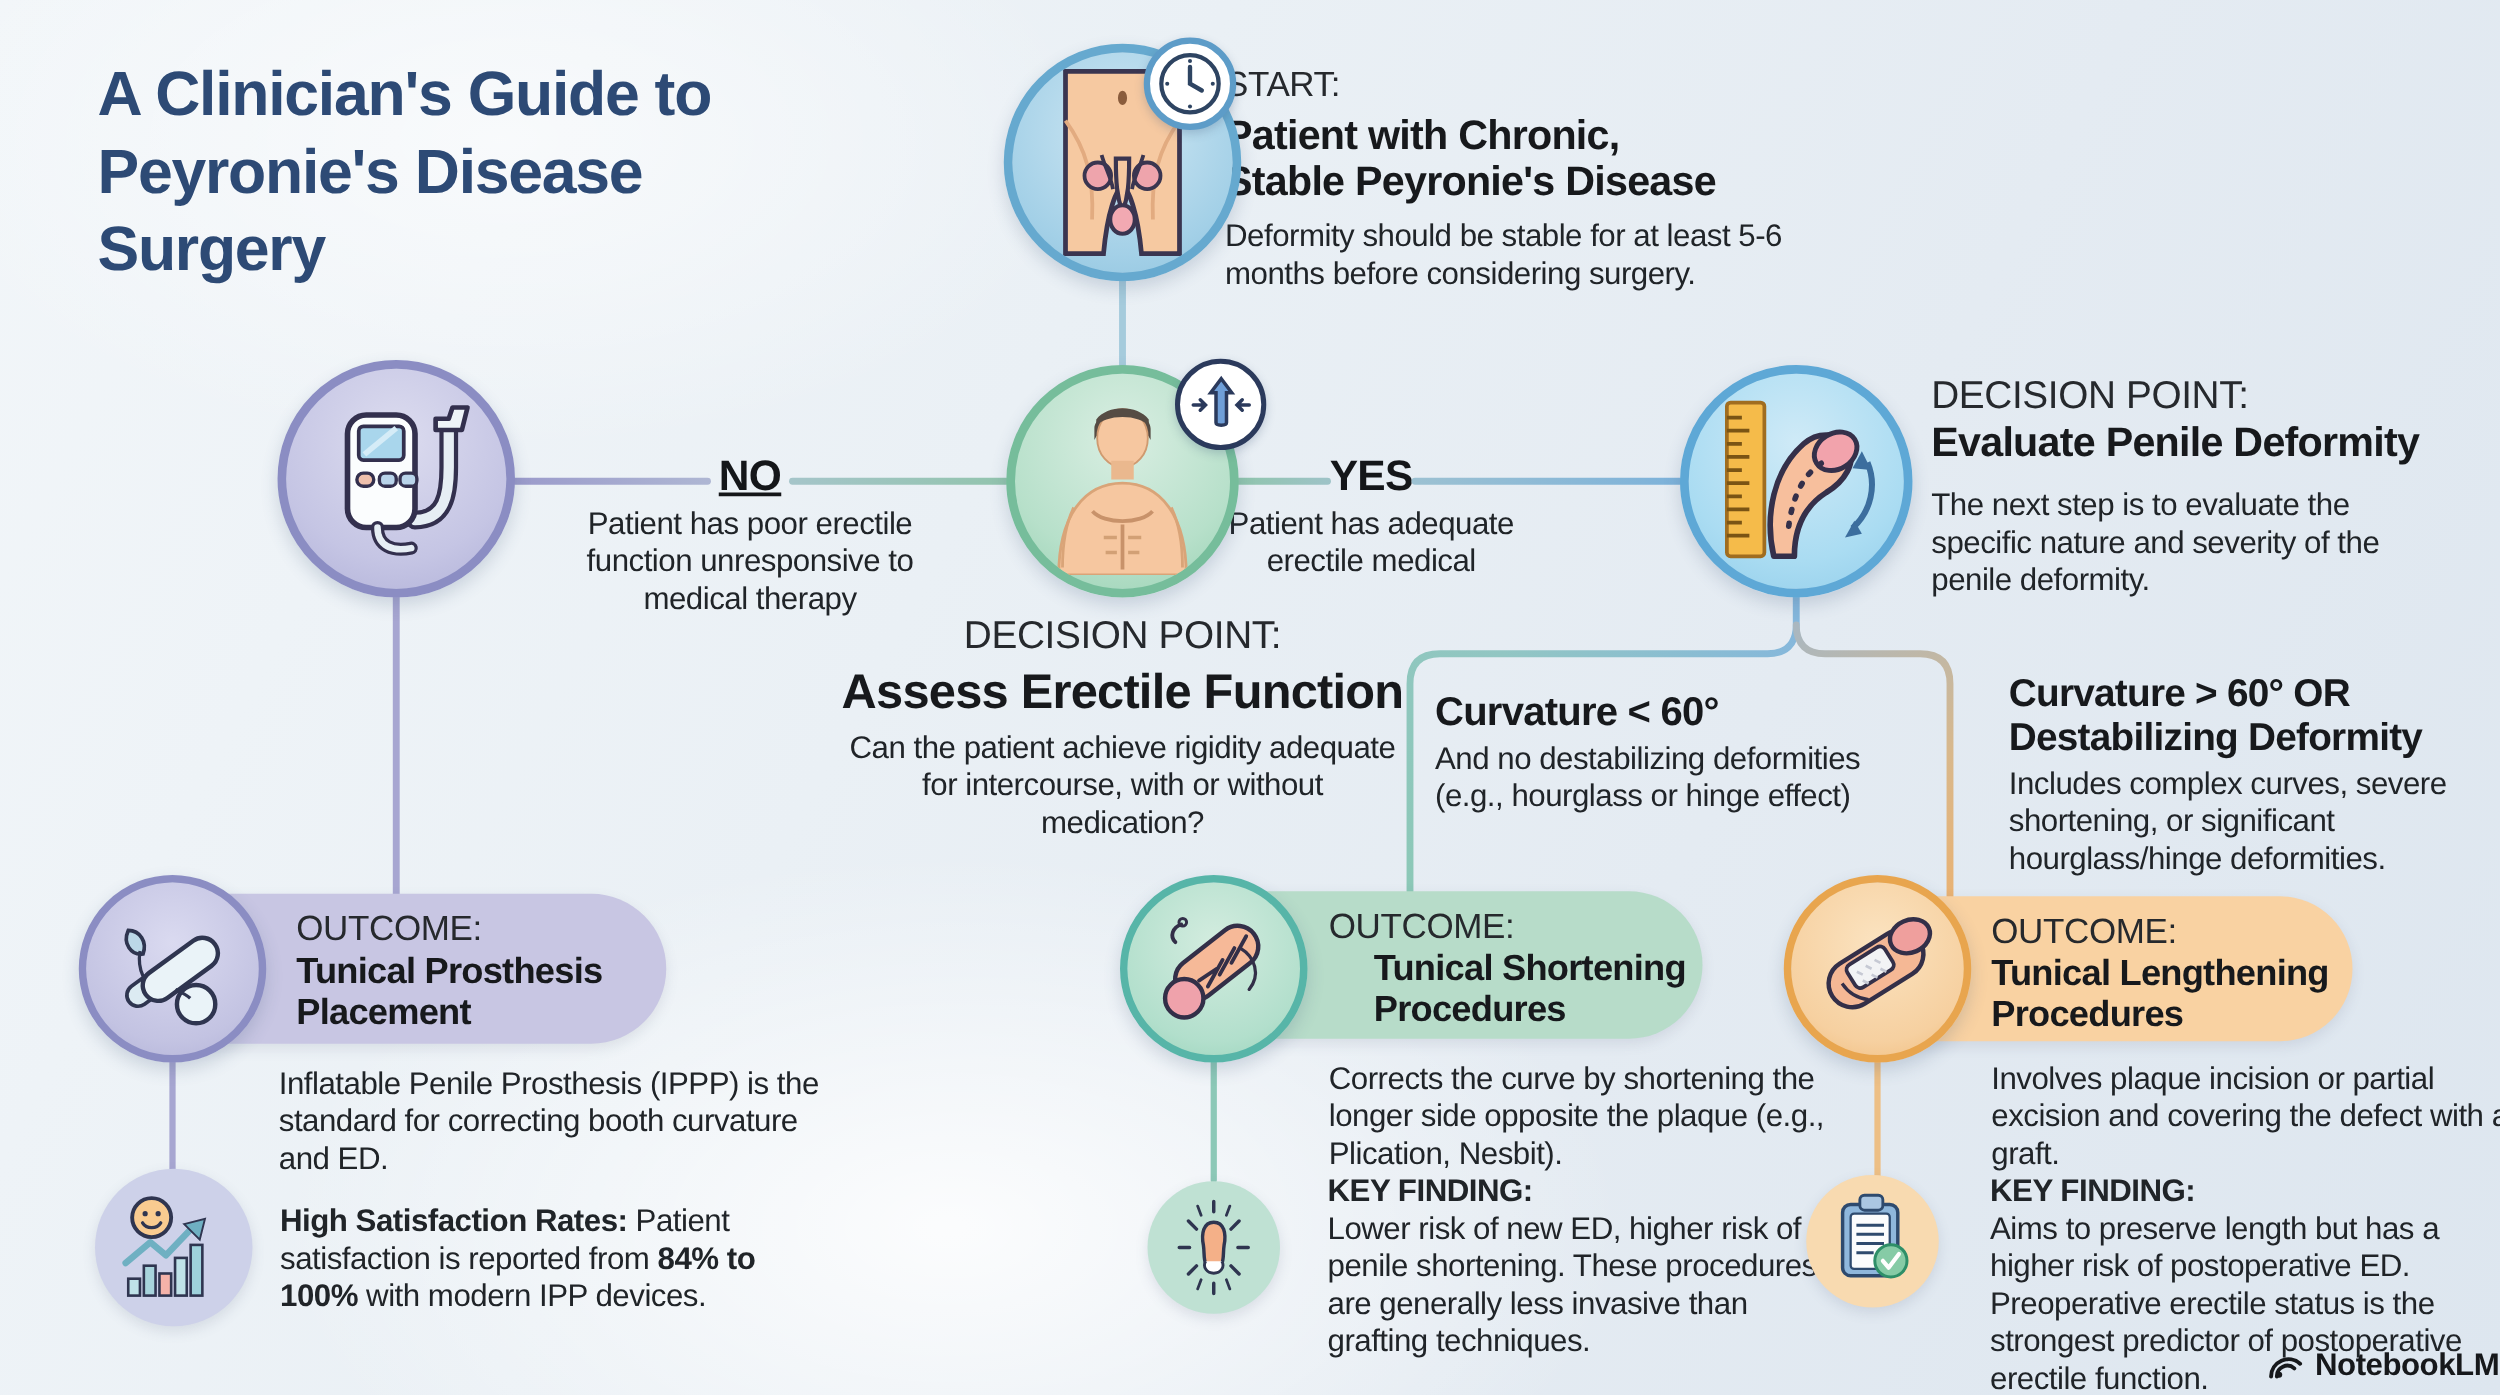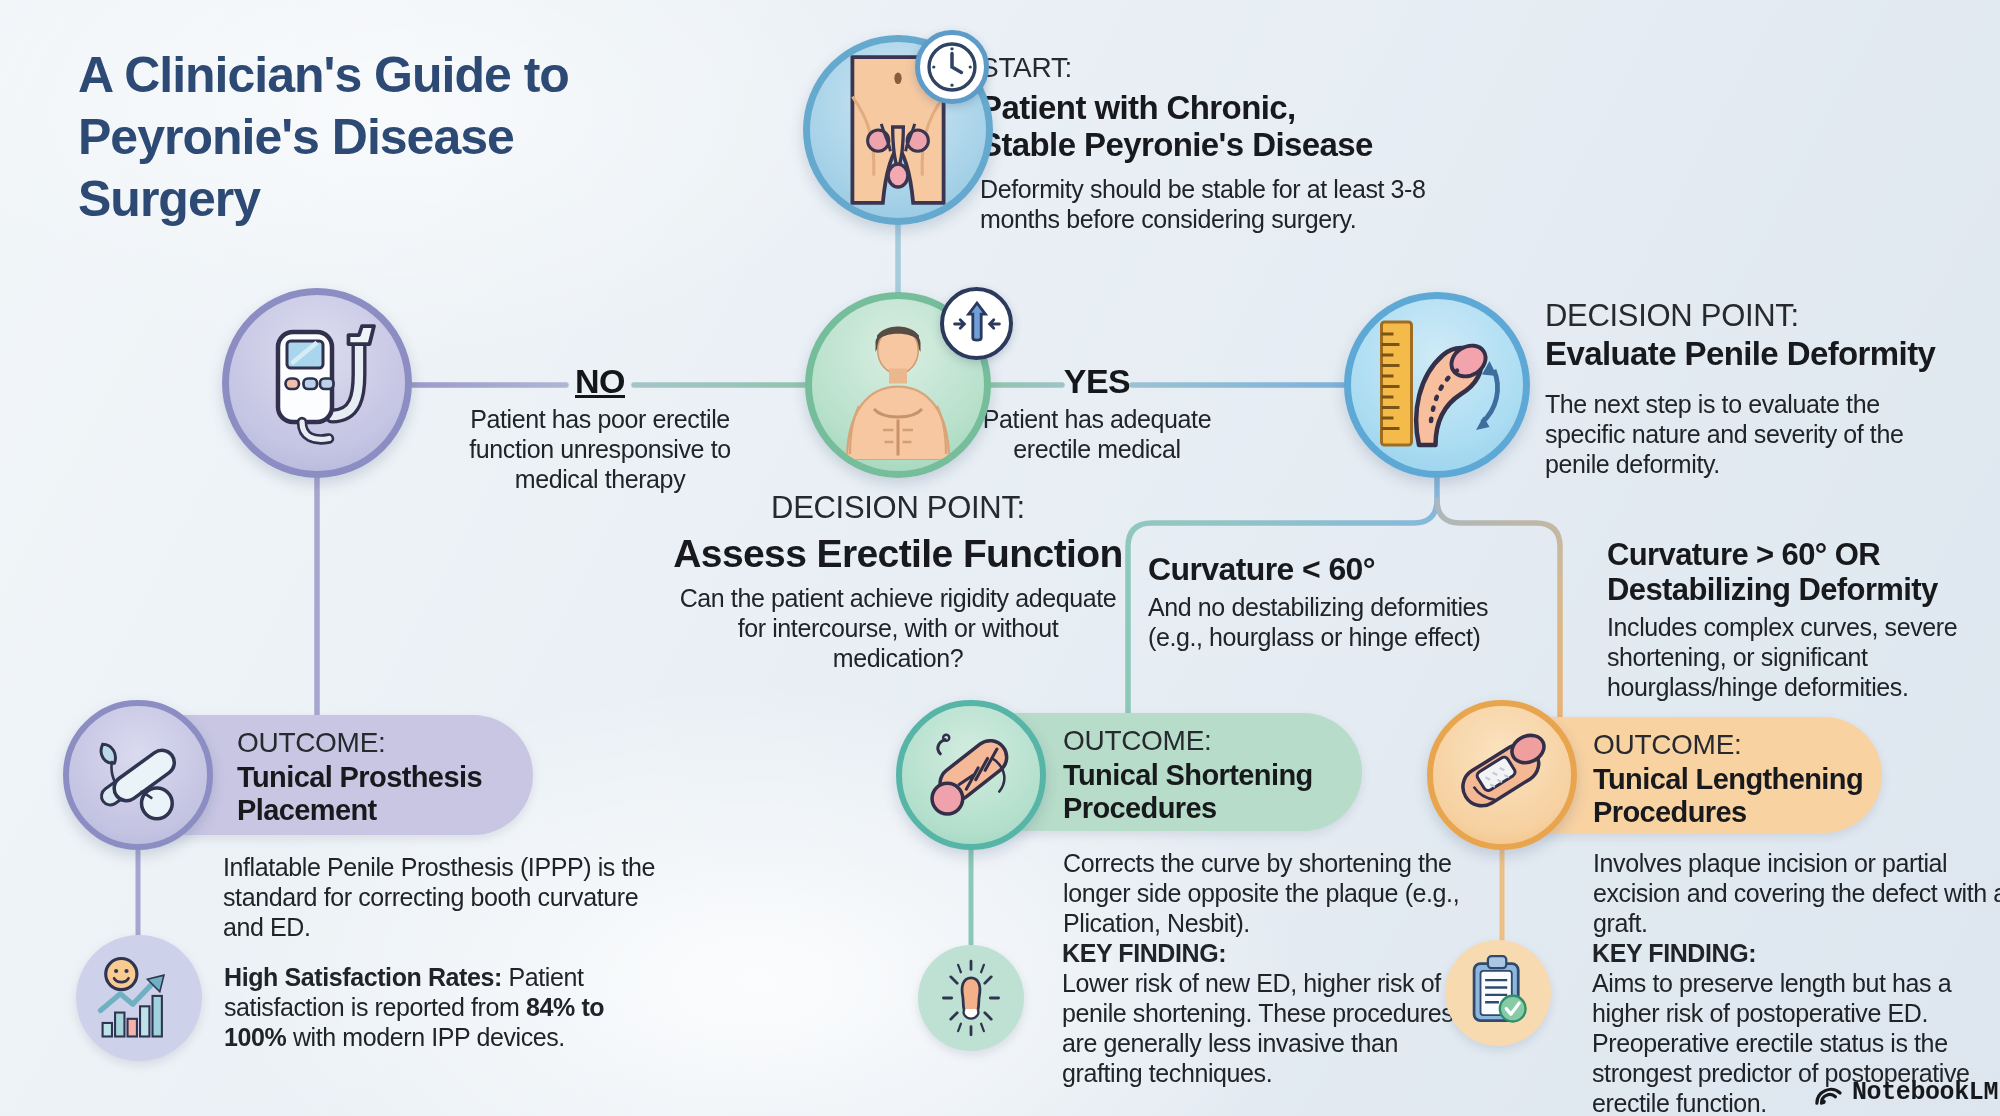--- a/index.html
+++ b/index.html
@@ -21,21 +21,21 @@
   .badge{position:absolute;border-radius:50%;background:#fff;box-sizing:border-box;display:flex;align-items:center;justify-content:center;z-index:4;box-shadow:0 3px 8px rgba(60,85,120,.25);}
   .pill{position:absolute;border-radius:60px;z-index:2;box-shadow:0 4px 10px rgba(90,100,130,.14);}
   .pill-text{position:absolute;z-index:4;}
   .pill-text .lbl{font-size:28px;}
   .pill-text .ttl{font-size:29px;font-weight:700;letter-spacing:-0.6px;line-height:1.14;color:#17191c;}
   .keycircle{position:absolute;border-radius:50%;display:flex;align-items:center;justify-content:center;z-index:3;box-shadow:0 4px 10px rgba(90,100,130,.16);}
   svg{display:block;}
   #connectors{position:absolute;left:0;top:0;z-index:1;}
   .title{position:absolute;left:78px;top:44px;width:620px;font-size:50px;line-height:1.24;font-weight:700;letter-spacing:-1px;color:#2d4a75;margin:0;}
   .branchline-label{font-size:34px;font-weight:700;letter-spacing:-0.5px;color:#141619;}
-  .watermark{position:absolute;left:1812px;top:1078px;display:flex;align-items:center;gap:8px;z-index:5;font-family:Liberation Mono, monospace;}
+  .watermark{position:absolute;left:1812px;top:1078px;display:flex;align-items:flex-start;gap:8px;z-index:5;}
   .watermark span{font-size:25px;font-weight:700;letter-spacing:-0.4px;color:#16181b;}
 </style>
 </head>
 <body>
 
 <div class="canvas">
 
   <svg id="connectors" width="2000" height="1116" viewBox="0 0 2000 1116" fill="none">
     <defs>
       <linearGradient id="gNoL" gradientUnits="userSpaceOnUse" x1="412" y1="0" x2="566" y2="0">
@@ -100,21 +100,21 @@
       <circle cx="20" cy="6.5" r="1.2" fill="#2e4462"></circle>
         <circle cx="20" cy="33.5" r="1.2" fill="#2e4462"></circle>
       <circle cx="6.5" cy="20" r="1.2" fill="#2e4462"></circle>
         <circle cx="33.5" cy="20" r="1.2" fill="#2e4462"></circle>
     </svg>
   </div>
   <div class="abs" style="left:980px;top:52px;width:540px;">
     <div class="lbl">START:</div>
     <div class="big" style="margin-top:6px;">Patient with Chronic,</div>
     <div class="big">Stable Peyronie's Disease</div>
-    <div class="body" style="margin-top:10px;width:530px;">Deformity should be stable for at least 3-8 months before considering surgery.</div>
+    <div class="body" style="margin-top:10px;width:530px;">Deformity should be stable for at least 5-6 months before considering surgery.</div>
   </div>
 
   <div class="node" style="left:805px;top:292px;width:186px;height:186px;border:7px solid #76bd9b;background:radial-gradient(circle at 50% 30%,#d9eee2,#b7e0ca 65%,#9ad2b4);">
     <svg viewBox="0 0 100 100" width="150" height="150">
       <path d="M35,22 C35,10 65,10 65,22 L65,28 C61,18 39,18 35,28 Z" fill="#564c44"></path>
       <ellipse cx="50" cy="27" rx="13.5" ry="15.5" fill="#f6c7a0" stroke="#cf9a70" stroke-width="1"></ellipse>
       <path d="M36,21 C40,14 60,14 64,21 L64,17 C58,9 42,9 36,17 Z" fill="#564c44"></path>
       <path d="M44,39 h12 v10 h-12 z" fill="#eab88e"></path>
       <path d="M16,100 C16,68 30,51 50,51 C70,51 84,68 84,100 Z" fill="#f6c7a0" stroke="#d9a478" stroke-width="1.5"></path>
       <path d="M34,66 C40,73 60,73 66,66" stroke="#c8926a" stroke-width="2" fill="none"></path>
@@ -226,21 +226,21 @@
       <rect x="20" y="32" width="64" height="28" rx="14" transform="rotate(-38 52 46)" fill="#f6b998" stroke="#332f48" stroke-width="3"></rect>
       <circle cx="30" cy="70" r="13" fill="#efa2ab" stroke="#332f48" stroke-width="3"></circle>
       <path d="M40,58 l12,-8 M46,62 l10,-18 M54,54 l10,-18 M62,46 l10,-18" stroke="#332f48" stroke-width="2.6" stroke-linecap="round"></path>
       <path d="M68,36 C78,42 82,54 74,64" stroke="#332f48" stroke-width="2.2" fill="none" stroke-linecap="round"></path>
       <path d="M28,20 C22,22 20,28 24,32" stroke="#332f48" stroke-width="2.6" fill="none" stroke-linecap="round"></path>
       <circle cx="29" cy="18.5" r="2.6" fill="none" stroke="#332f48" stroke-width="2"></circle>
     </svg>
   </div>
   <div class="pill-text" style="left:1063px;top:725px;width:300px;">
     <div class="lbl">OUTCOME:</div>
-    <div class="ttl" style="width:290px;margin-top:2px;">Tunical Shortening Procedures</div>
+    <div class="ttl" style="width:290px;margin-top:2px;margin-left:36px;">Tunical Shortening Procedures</div>
   </div>
   <div class="abs body" style="left:1063px;top:848px;width:430px;">Corrects the curve by shortening the longer side opposite the plaque (e.g., Plication, Nesbit).</div>
   <div class="keycircle" style="left:918px;top:945px;width:106px;height:106px;background:#bfe1d3;">
     <svg viewBox="0 0 100 100" width="92" height="92">
       <path d="M50,28 C59,28 61,38 59,48 C58,54 59,60 57,64 C55,69 45,69 43,64 C41,60 42,54 41,48 C39,38 41,28 50,28 Z" fill="#f4b088" stroke="#2f3550" stroke-width="3"></path>
       <path d="M43,62 a8,7 0 1 0 14,0" fill="#ffffff" stroke="#2f3550" stroke-width="2.5"></path>
       <path d="M50,10 V19 M50,81 V90 M20,50 H29 M71,50 H80 M28,27 l7,7 M72,27 l-7,7 M28,73 l7,-7 M72,73 l-7,-7" stroke="#2f3550" stroke-width="3" stroke-linecap="round"></path>
       <path d="M36,14 l3,8 M64,14 l-3,8 M36,86 l3,-8 M64,86 l-3,-8" stroke="#2f3550" stroke-width="2.4" stroke-linecap="round"></path>
     </svg>
   </div>

